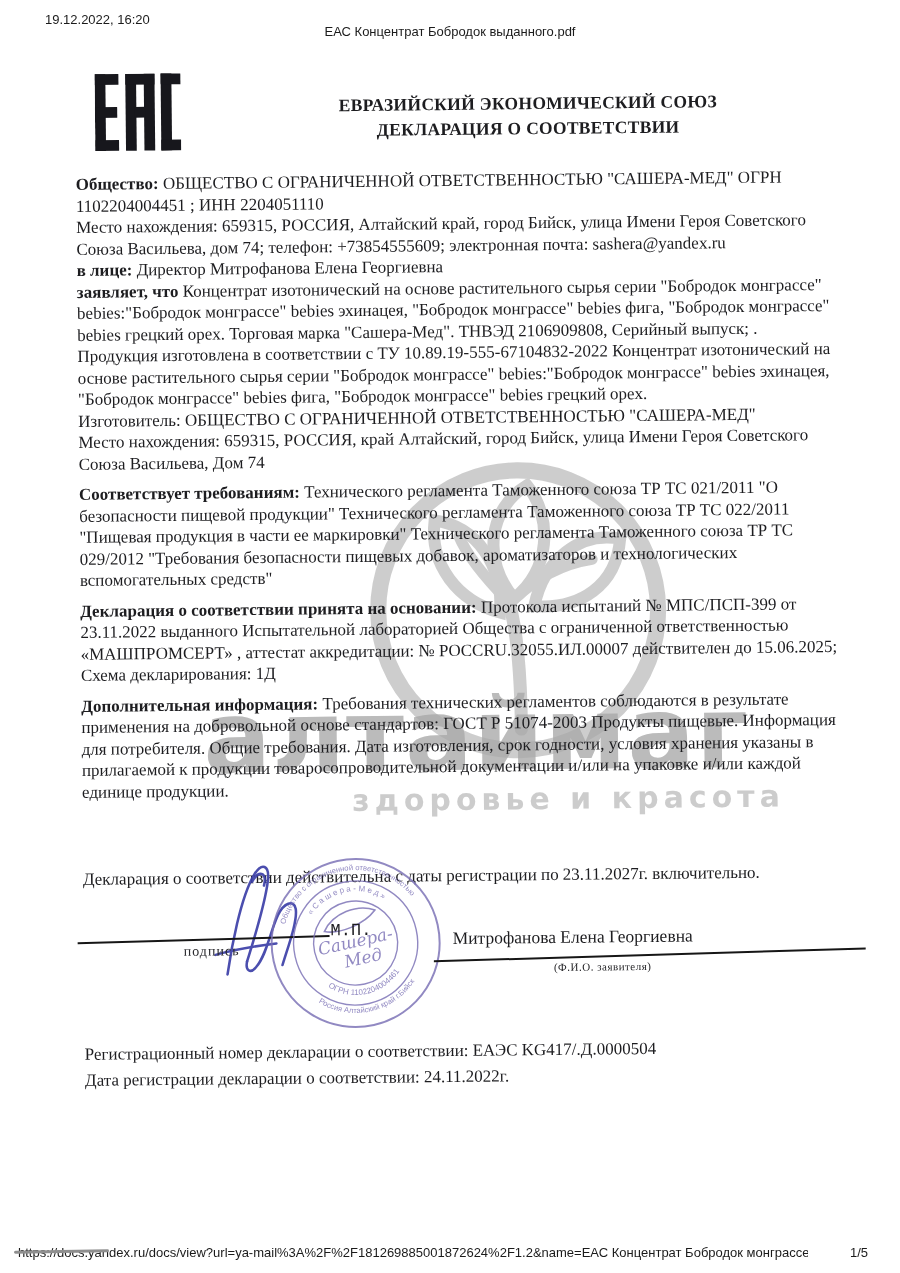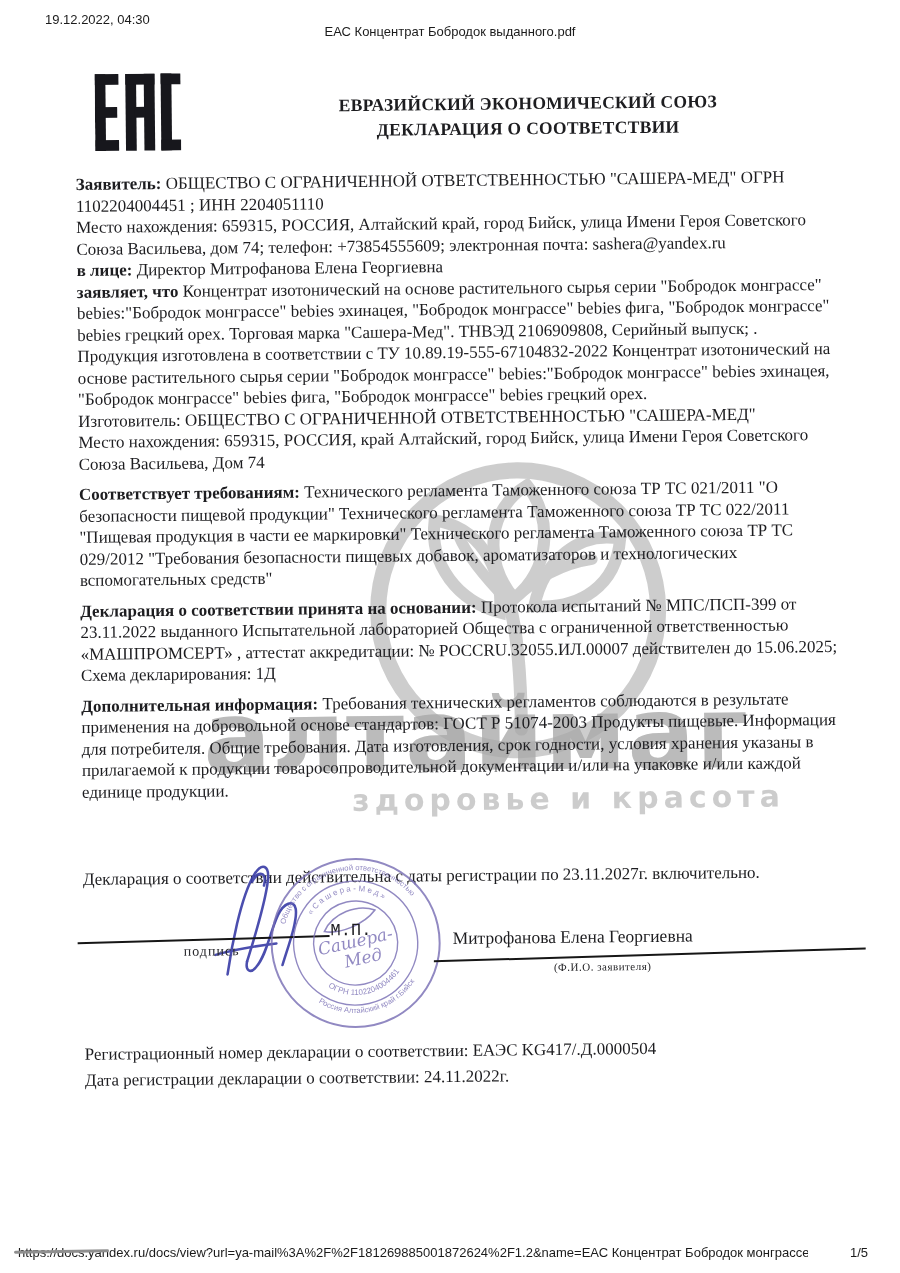--- a/index.html
+++ b/index.html
@@ -47,21 +47,21 @@
   .validity{position:absolute;left:78px;top:796px;right:52px;font-size:17px;}
   .reg{position:absolute;left:78px;top:968px;right:52px;font-size:17px;line-height:26px;}
   .reg p{margin:0;}
 </style>
 </head>
 <body>
 
 <div class="page">
 
   <div class="print-bar hdr">
-    <span class="dt">19.12.2022, 04:30</span>
+    <span class="dt">19.12.2022, 16:20</span>
     <span class="fn">ЕАС Концентрат Бобродок выданного.pdf</span>
   </div>
 
   <div class="scan">
 
     <svg class="wm wm-tree" viewBox="0 0 300 300">
       <g fill="none" stroke="#9d9d9d" stroke-linecap="round">
         <circle cx="150" cy="150" r="139" stroke-width="16"></circle>
         <path d="M152,268 C152,218 150,175 141,142" stroke-width="13"></path>
         <path d="M146,138 C114,100 122,48 160,26 C186,58 182,112 146,138 Z" stroke-width="12"></path>
@@ -91,21 +91,21 @@
               <rect x="86" y="0" width="26" height="14"></rect>
               <rect x="86" y="86" width="26" height="14"></rect>
           </g>
         </svg>
         <div class="titles">
           <div>ЕВРАЗИЙСКИЙ ЭКОНОМИЧЕСКИЙ СОЮЗ</div>
           <div>ДЕКЛАРАЦИЯ О СООТВЕТСТВИИ</div>
         </div>
       </div>
 
-      <p class="para"><b class="lbl">Заявитель:</b> <span>ОБЩЕСТВО С ОГРАНИЧЕННОЙ ОТВЕТСТВЕННОСТЬЮ "САШЕРА-МЕД" ОГРН 1102204004451 ; ИНН 2204051110</span></p>
+      <p class="para"><b class="lbl">Общество:</b> <span>ОБЩЕСТВО С ОГРАНИЧЕННОЙ ОТВЕТСТВЕННОСТЬЮ "САШЕРА-МЕД" ОГРН 1102204004451 ; ИНН 2204051110</span></p>
       <p class="para">Место нахождения: 659315, РОССИЯ, Алтайский край, город Бийск, улица Имени Героя Советского Союза Васильева, дом 74; телефон: +73854555609; электронная почта: sashera@yandex.ru</p>
       <p class="para"><b class="lbl">в лице:</b> <span>Директор Митрофанова Елена Георгиевна</span></p>
       <p class="para"><b class="lbl">заявляет, что</b> <span>Концентрат изотонический на основе растительного сырья серии "Бобродок монграссе" bebies:"Бобродок монграссе" bebies эхинацея, "Бобродок монграссе" bebies фига, "Бобродок монграссе" bebies грецкий орех. Торговая марка "Сашера-Мед". ТНВЭД 2106909808, Серийный выпуск; .</span></p>
       <p class="para">Продукция изготовлена в соответствии с ТУ 10.89.19-555-67104832-2022 Концентрат изотонический на основе растительного сырья серии "Бобродок монграссе" bebies:"Бобродок монграссе" bebies эхинацея, "Бобродок монграссе" bebies фига, "Бобродок монграссе" bebies грецкий орех.</p>
       <p class="para">Изготовитель: ОБЩЕСТВО С ОГРАНИЧЕННОЙ ОТВЕТСТВЕННОСТЬЮ "САШЕРА-МЕД"</p>
       <p class="para">Место нахождения: 659315,  РОССИЯ, край Алтайский, город Бийск, улица Имени Героя Советского Союза Васильева, Дом 74</p>
       <p class="para gap"><b class="lbl">Соответствует требованиям:</b> <span>Технического регламента Таможенного союза ТР ТС 021/2011 "О безопасности пищевой продукции" Технического регламента Таможенного союза ТР ТС 022/2011 "Пищевая продукция в части ее маркировки" Технического регламента Таможенного союза ТР ТС 029/2012 "Требования безопасности пищевых добавок, ароматизаторов и технологических вспомогательных средств"</span></p>
       <p class="para gap"><b class="lbl">Декларация о соответствии принята на основании:</b> <span>Протокола испытаний № МПС/ПСП-399 от 23.11.2022 выданного Испытательной лабораторией Общества с ограниченной ответственностью «МАШПРОМСЕРТ» , аттестат аккредитации: № POCCRU.32055.ИЛ.00007 действителен до 15.06.2025; Схема декларирования: 1Д</span></p>
       <p class="para gap"><b class="lbl">Дополнительная информация:</b> <span>Требования технических регламентов соблюдаются в результате применения на добровольной основе стандартов: ГОСТ Р 51074-2003 Продукты пищевые. Информация для потребителя. Общие требования. Дата изготовления, срок годности, условия хранения указаны в прилагаемой к продукции товаросопроводительной документации и/или на упаковке и/или каждой единице продукции.</span></p>
     </div>

